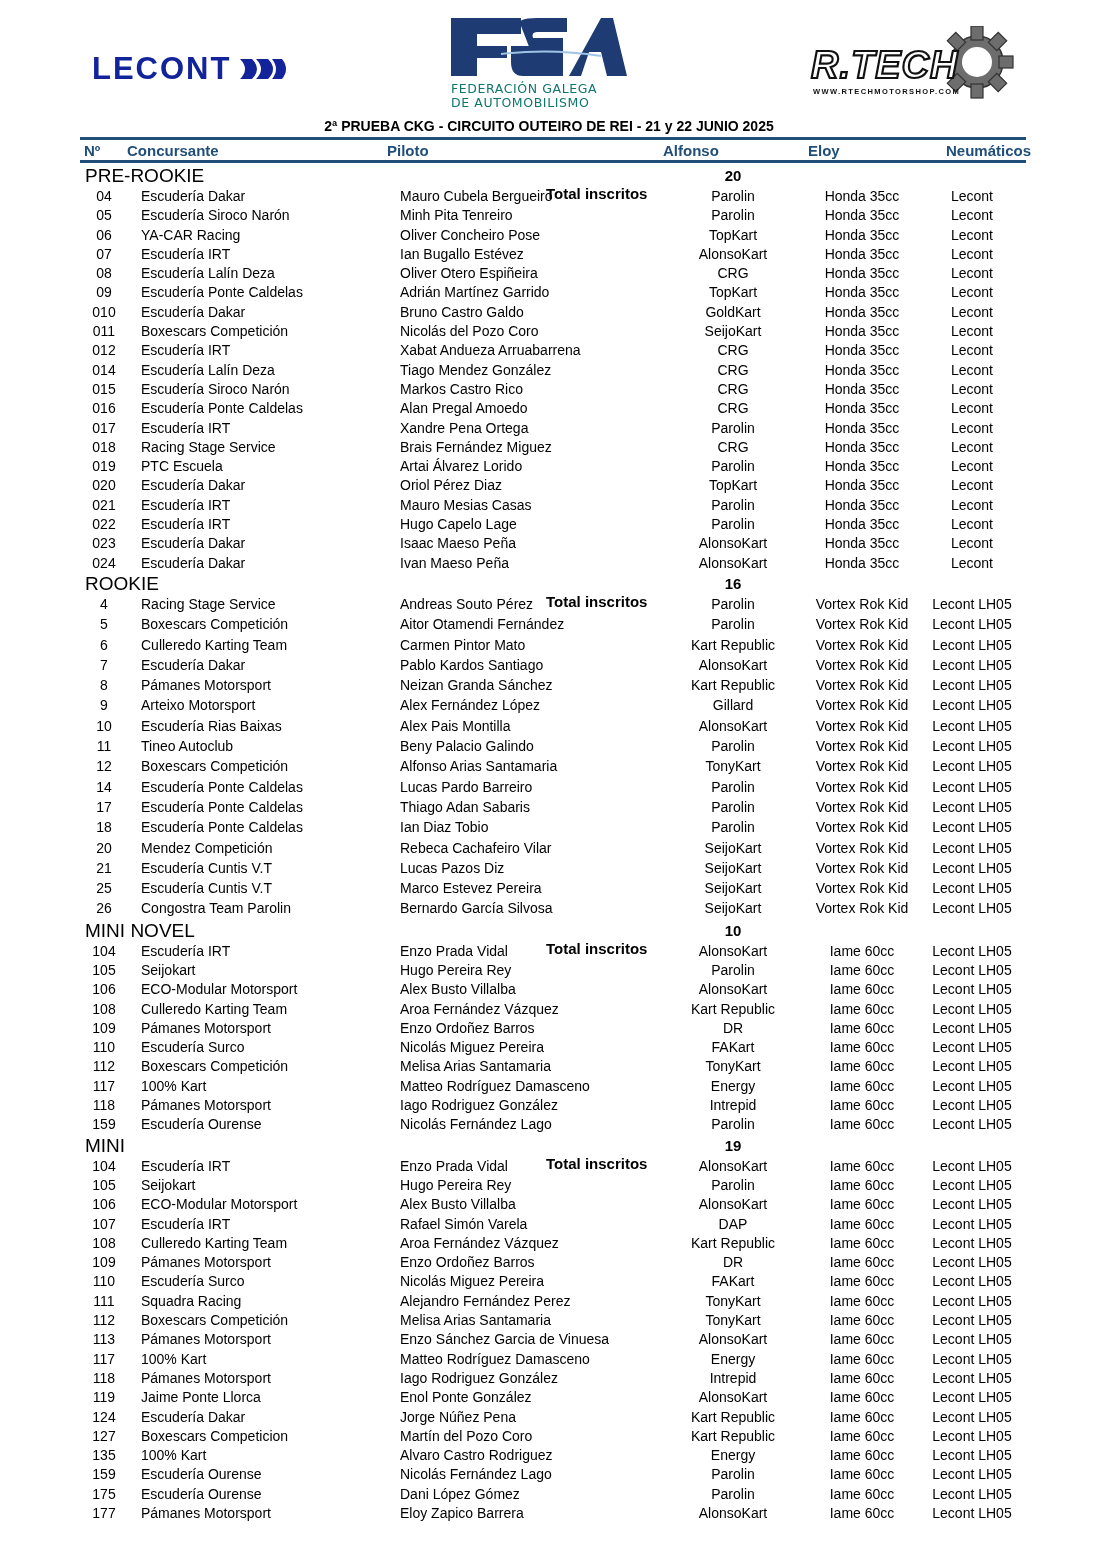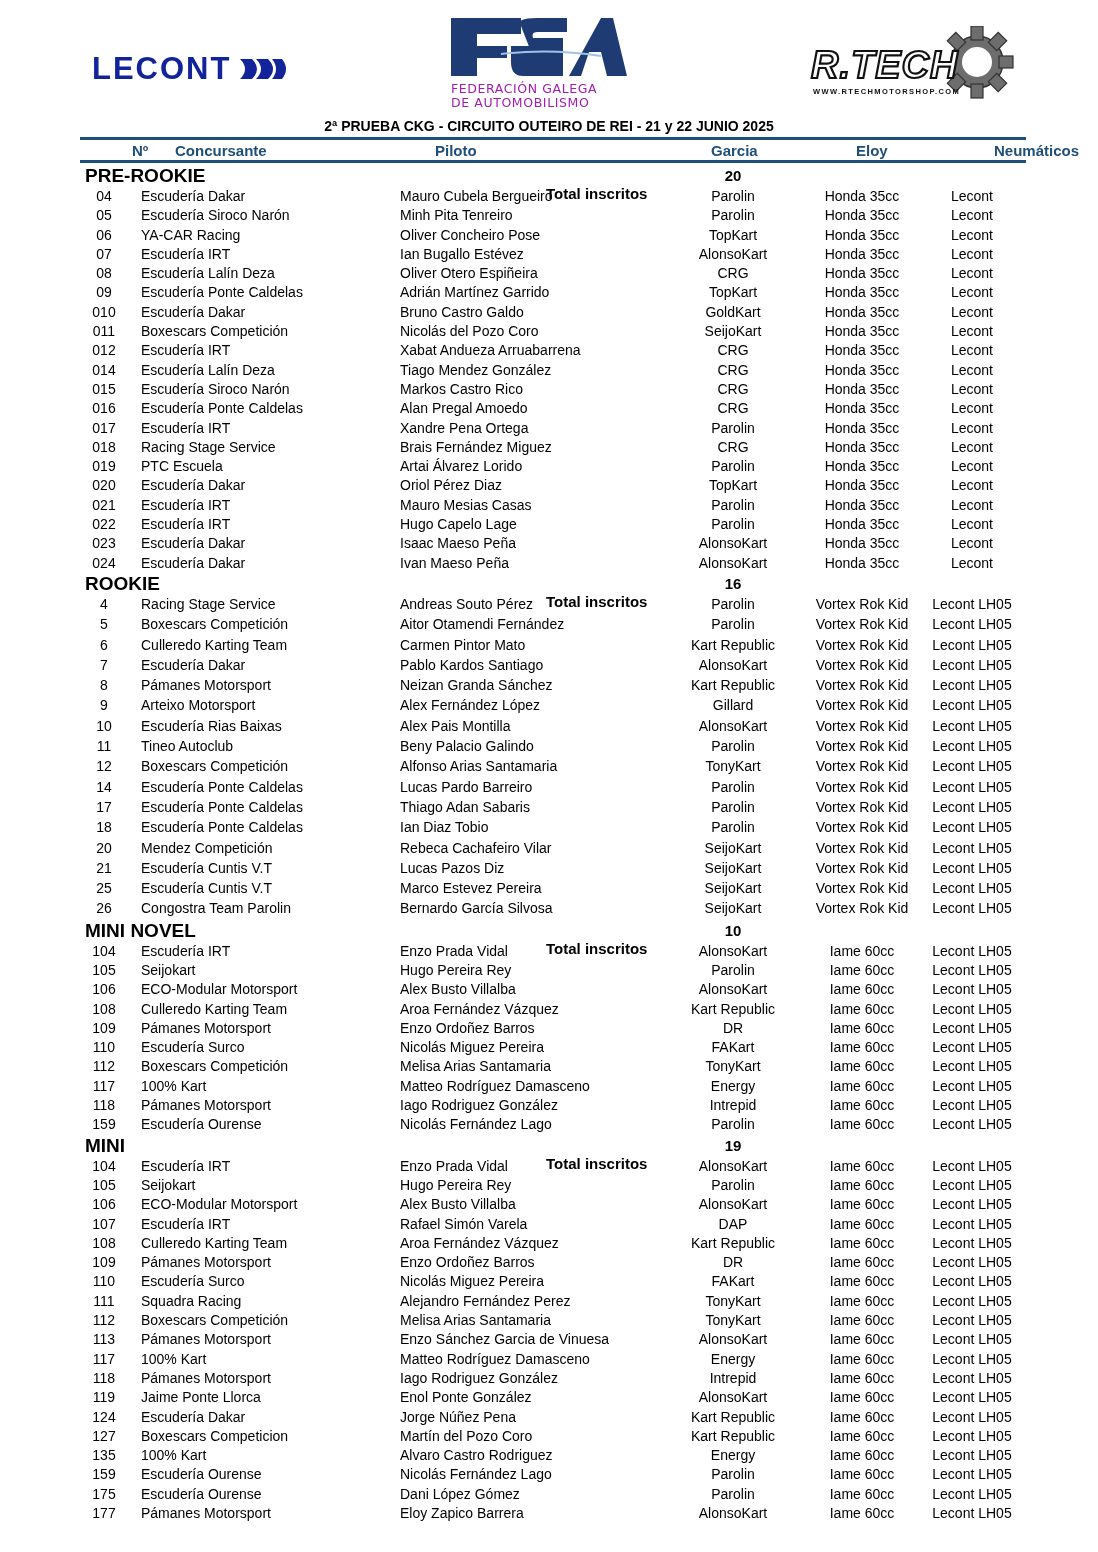--- a/index.html
+++ b/index.html
@@ -7,44 +7,44 @@
          font-family: "Liberation Sans", sans-serif; color: #000; }
 
   .logo-lecont { position: absolute; left: 92px; top: 52px; width: 215px; height: 34px; }
   .lecont-text { font-family: "Liberation Sans", sans-serif; font-weight: bold; font-size: 31px;
                  color: #13249b; letter-spacing: 2px; line-height: 34px; display: inline-block; vertical-align: top; }
   .lecont-arrows { display: inline-block; vertical-align: top; margin-left: 2px; margin-top: 5px; }
 
   .logo-fga { position: absolute; left: 447px; top: 14px; width: 190px; height: 100px; }
   .fga-mark { position: absolute; left: 4px; top: 2px; }
   .fga-text { position: absolute; left: 4px; top: 68px; width: 180px; font-size: 12.5px;
-              color: #a21caf; letter-spacing: 0.6px; line-height: 14px; font-family: "DejaVu Sans", sans-serif; }
+              color: #0f766e; letter-spacing: 0.6px; line-height: 14px; font-family: "DejaVu Sans", sans-serif; }
 
   .logo-rtech { position: absolute; left: 805px; top: 26px; width: 210px; height: 76px; }
 
   .doc-title { position: absolute; left: 0; width: 1098px; top: 118px; text-align: center;
                font-size: 14px; font-weight: bold; }
 
   .hdr-line { position: absolute; left: 80px; width: 946px; height: 3px; background: #1f4e79; }
   .hdr-line.top { top: 137px; }
   .hdr-line.bottom { top: 160px; }
 
   .col-headers { position: absolute; top: 141px; left: 0; width: 996px; height: 20px;
-                 font-weight: bold; color: #1f4e79; font-size: 15px; margin-left: 48px; }
+                 font-weight: bold; color: #1f4e79; font-size: 15px; }
   .col-headers span { position: absolute; top: 1px; }
   .ch-num { left: 84px; }
   .ch-conc { left: 127px; }
   .ch-pil { left: 387px; }
   .ch-chas { left: 663px; }
   .ch-mot { left: 808px; }
   .ch-neu { left: 946px; }
 
   #sections { position: absolute; left: 0; top: 164px; width: 1098px; }
   .cat-row { position: relative; height: 22px; }
-  .cat-name { position: absolute; left: 85px; top: 1px; font-size: 19px; font-weight: bold; }
+  .cat-name { position: absolute; left: 85px; top: 1px; font-size: 19px; font-weight: normal; }
   .cat-total-label { position: absolute; left: 546px; top: 21px; font-size: 15px; font-weight: bold; }
   .cat-total { position: absolute; left: 703px; width: 60px; text-align: center; top: 3px; font-size: 15px; font-weight: bold; }
 
   .row { position: relative; height: 19.3px; font-size: 14px; }
   .row.rk { height: 20.3px; }
   .row span { position: absolute; top: 2px; white-space: nowrap; }
   .c-num { left: 84px; width: 40px; text-align: center; }
   .c-conc { left: 141px; }
   .c-pil { left: 400px; }
   .c-chas { left: 663px; width: 140px; text-align: center; }
@@ -100,21 +100,21 @@
   </svg>
 </div>
 
 <div class="doc-title">2ª PRUEBA CKG - CIRCUITO OUTEIRO DE REI - 21 y 22 JUNIO 2025</div>
 
 <div class="hdr-line top"></div>
 <div class="col-headers">
   <span class="ch-num">Nº</span>
   <span class="ch-conc">Concursante</span>
   <span class="ch-pil">Piloto</span>
-  <span class="ch-chas">Garcia</span>
+  <span class="ch-chas">Alfonso</span>
   <span class="ch-mot">Eloy</span>
   <span class="ch-neu">Neumáticos</span>
 </div>
 <div class="hdr-line bottom"></div>
 
 <div id="sections">
     <div>
       <div class="cat-row">
         <span class="cat-name">PRE-ROOKIE</span>
         <span class="cat-total-label">Total inscritos</span>

